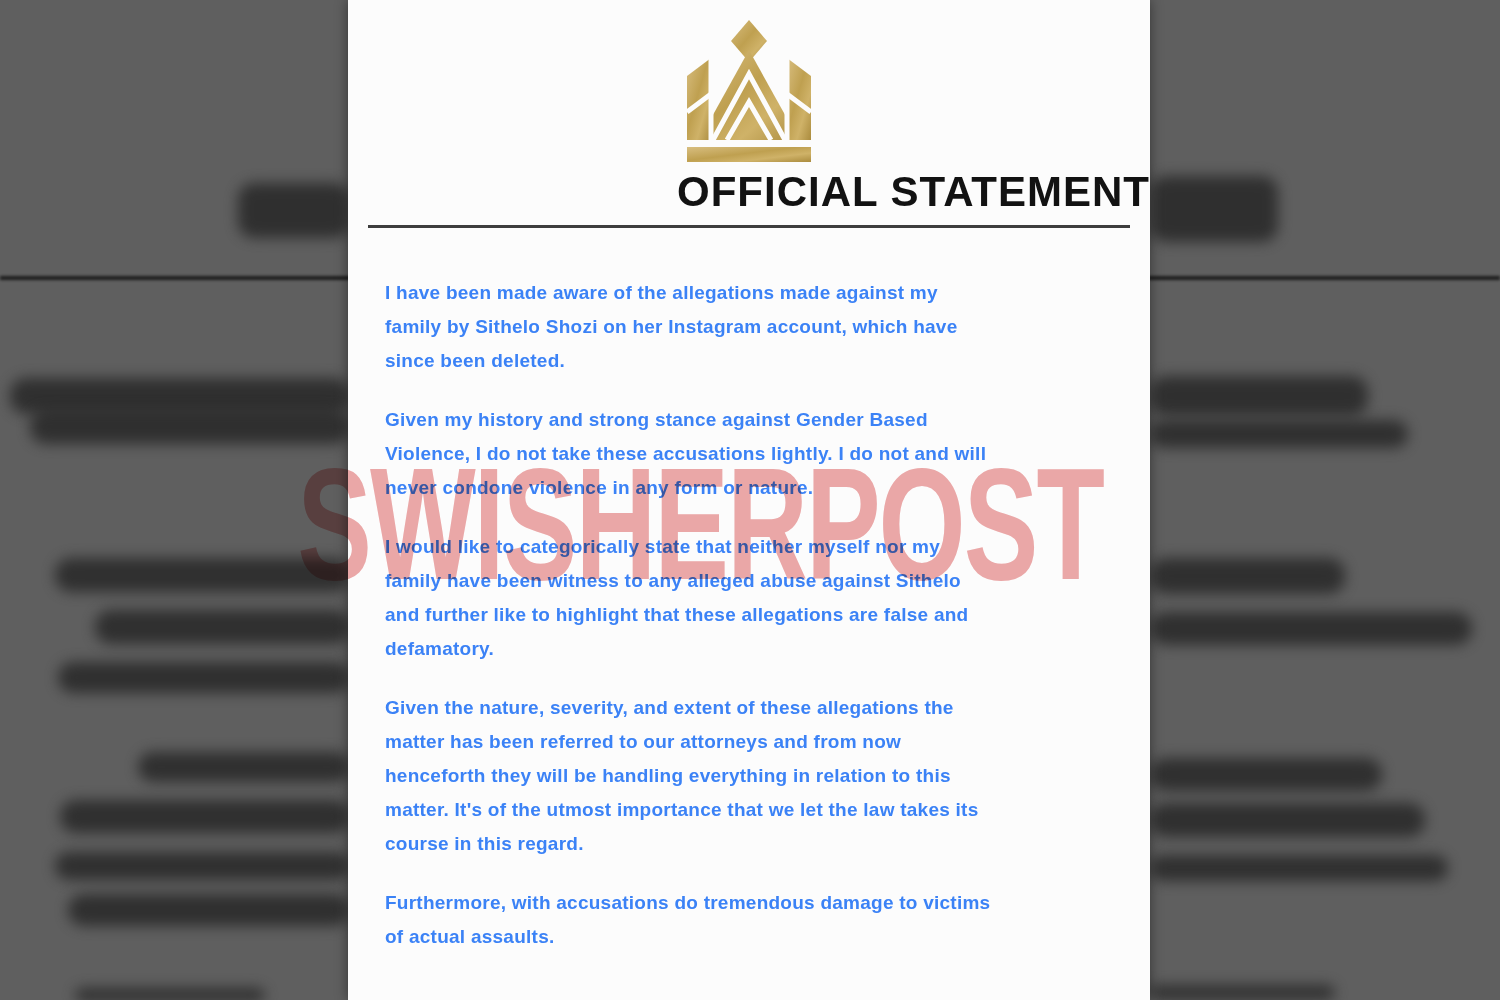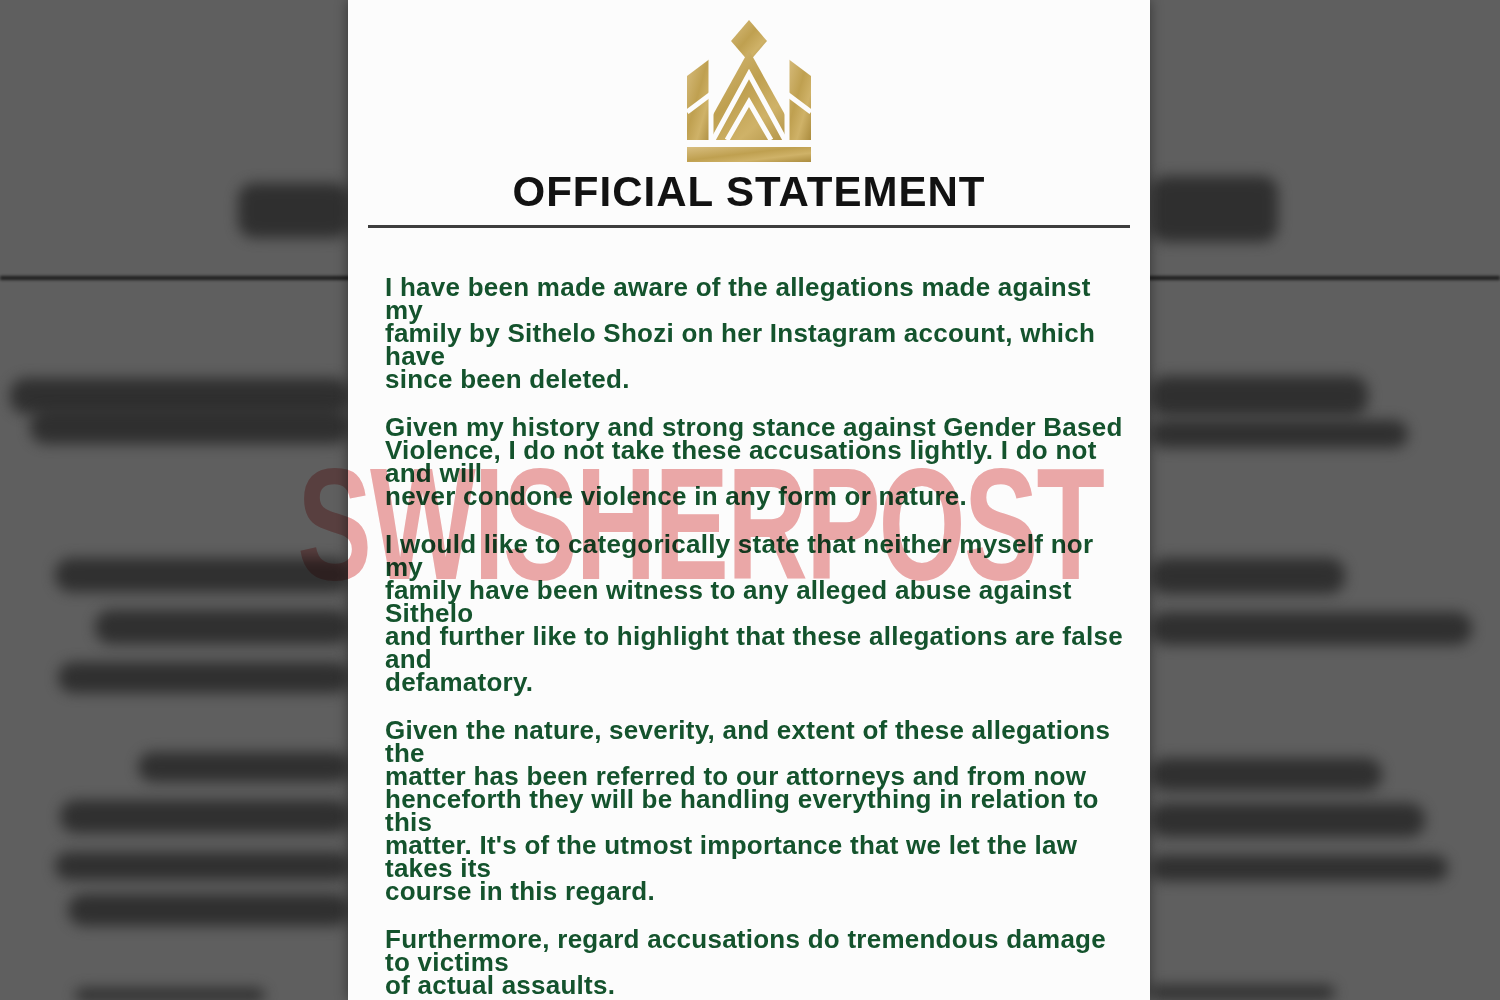--- a/index.html
+++ b/index.html
@@ -7,26 +7,26 @@
          background:#5f5f5f;font-family:"Liberation Sans",sans-serif;}
   
   .streak{position:absolute;background:#202020;border-radius:16px;
           filter:blur(7px);opacity:.75;z-index:0;}
   .bgline{position:absolute;left:0;top:276px;width:1500px;height:4px;
           background:#161616;filter:blur(1.5px);opacity:.9;z-index:0;}
   
   .paper{position:absolute;left:348px;top:0;width:802px;height:1000px;
          background:#fcfcfc;z-index:1;box-shadow:0 0 12px rgba(0,0,0,.45);}
   .crown-wrap{width:128px;height:142px;margin:20px auto 0 auto;}
-  .title{margin:6px 0 0 0;text-align:center;font-size:42px;font-weight:700;
+  .title{margin:6px 0 0 0;text-align:right;font-size:42px;font-weight:700;
          letter-spacing:1px;color:#121212;line-height:1.15;}
   .rule{height:3px;background:#3d3d3d;margin:9px 20px 0 20px;}
   .body{margin:48px 20px 0 37px;width:745px;}
-  .body p{margin:0 0 25px 0;font-size:26px;font-weight:700;color:#14532d;
-          line-height:23px;letter-spacing:.25px;white-space:pre-line;}
+  .body p{margin:0 0 25px 0;font-size:19px;font-weight:700;color:#3b82f6;
+          line-height:34px;letter-spacing:.25px;white-space:pre-line;}
   .signoff{margin-bottom:0 !important;}
   
   .watermark{position:absolute;left:285px;top:450px;width:830px;height:150px;
              z-index:2;pointer-events:none;mix-blend-mode:multiply;
              color:#eda9a9;font-weight:700;font-size:112px;line-height:150px;
              text-align:center;letter-spacing:-2px;transform:scaleY(1.42);
              transform-origin:center;white-space:nowrap;}
 </style>
 </head>
 <body>
@@ -94,20 +94,20 @@
 never condone violence in any form or nature.</p>
       <p>I would like to categorically state that neither myself nor my
 family have been witness to any alleged abuse against Sithelo
 and further like to highlight that these allegations are false and
 defamatory.</p>
       <p>Given the nature, severity, and extent of these allegations the
 matter has been referred to our attorneys and from now
 henceforth they will be handling everything in relation to this
 matter. It's of the utmost importance that we let the law takes its
 course in this regard.</p>
-      <p>Furthermore, regard accusations do tremendous damage to victims
+      <p>Furthermore, with accusations do tremendous damage to victims
 of actual assaults.</p>
     </div>
   </div>
 
   <div class="watermark">SWISHERPOST</div>
 
 </div>
 
 </body></html>

